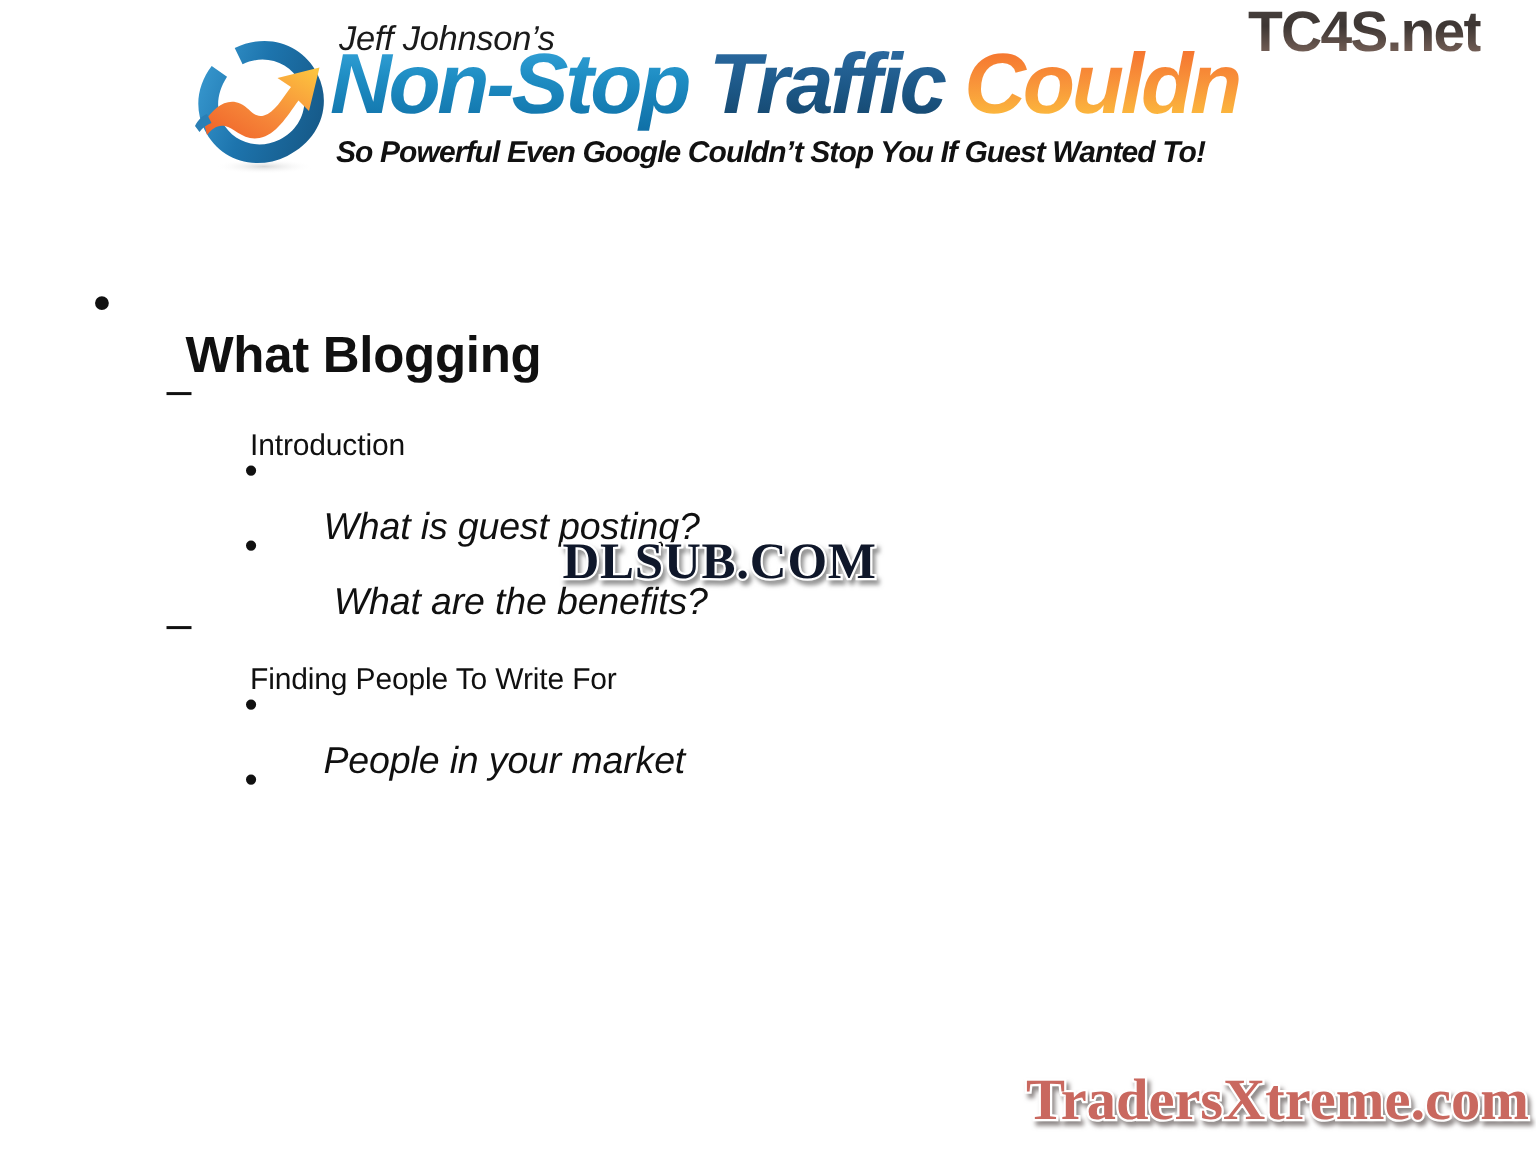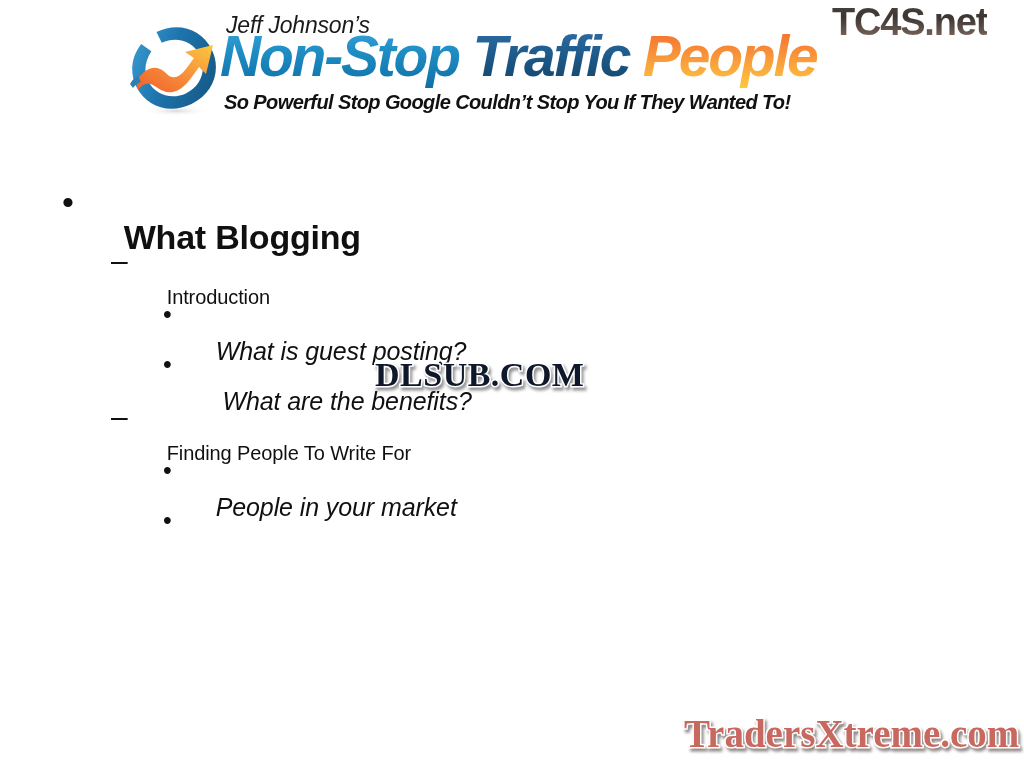--- a/index.html
+++ b/index.html
@@ -265,23 +265,23 @@
                  L63 30 L91 23 L84 52 L77 45
                  C69 56 62 68 51 70
                  C40 72 34 63 28 62
                  C23 61 19 64 16 68 Z" fill="url(#arrowGrad)"></path>
         <path d="M8 62 C10 58 13 55 16 54 L19 60 C16 61 13 63 11 66 Z" fill="#2a7fb5"></path>
       </svg>
     </div>
 
     <div id="brand-byline">Jeff Johnson’s</div>
 
-    <div id="brand-wordmark"><span class="wm-nonstop">Non-Stop </span><span class="wm-traffic">Traffic </span><span class="wm-formula">People</span></div>
-
-    <div id="brand-tagline">So Powerful Stop Google Couldn’t Stop You If They Wanted To!</div>
+    <div id="brand-wordmark"><span class="wm-nonstop">Non-Stop </span><span class="wm-traffic">Traffic </span><span class="wm-formula">Couldn</span></div>
+
+    <div id="brand-tagline">So Powerful Even Google Couldn’t Stop You If Guest Wanted To!</div>
   </div>
 
   <div id="bullet-list">
 
     <div class="bullet-row lvl1">
       <span class="bullet-marker">•</span>
       <span class="bullet-text">What Blogging</span>
     </div>
 
     <div class="bullet-row lvl2">

